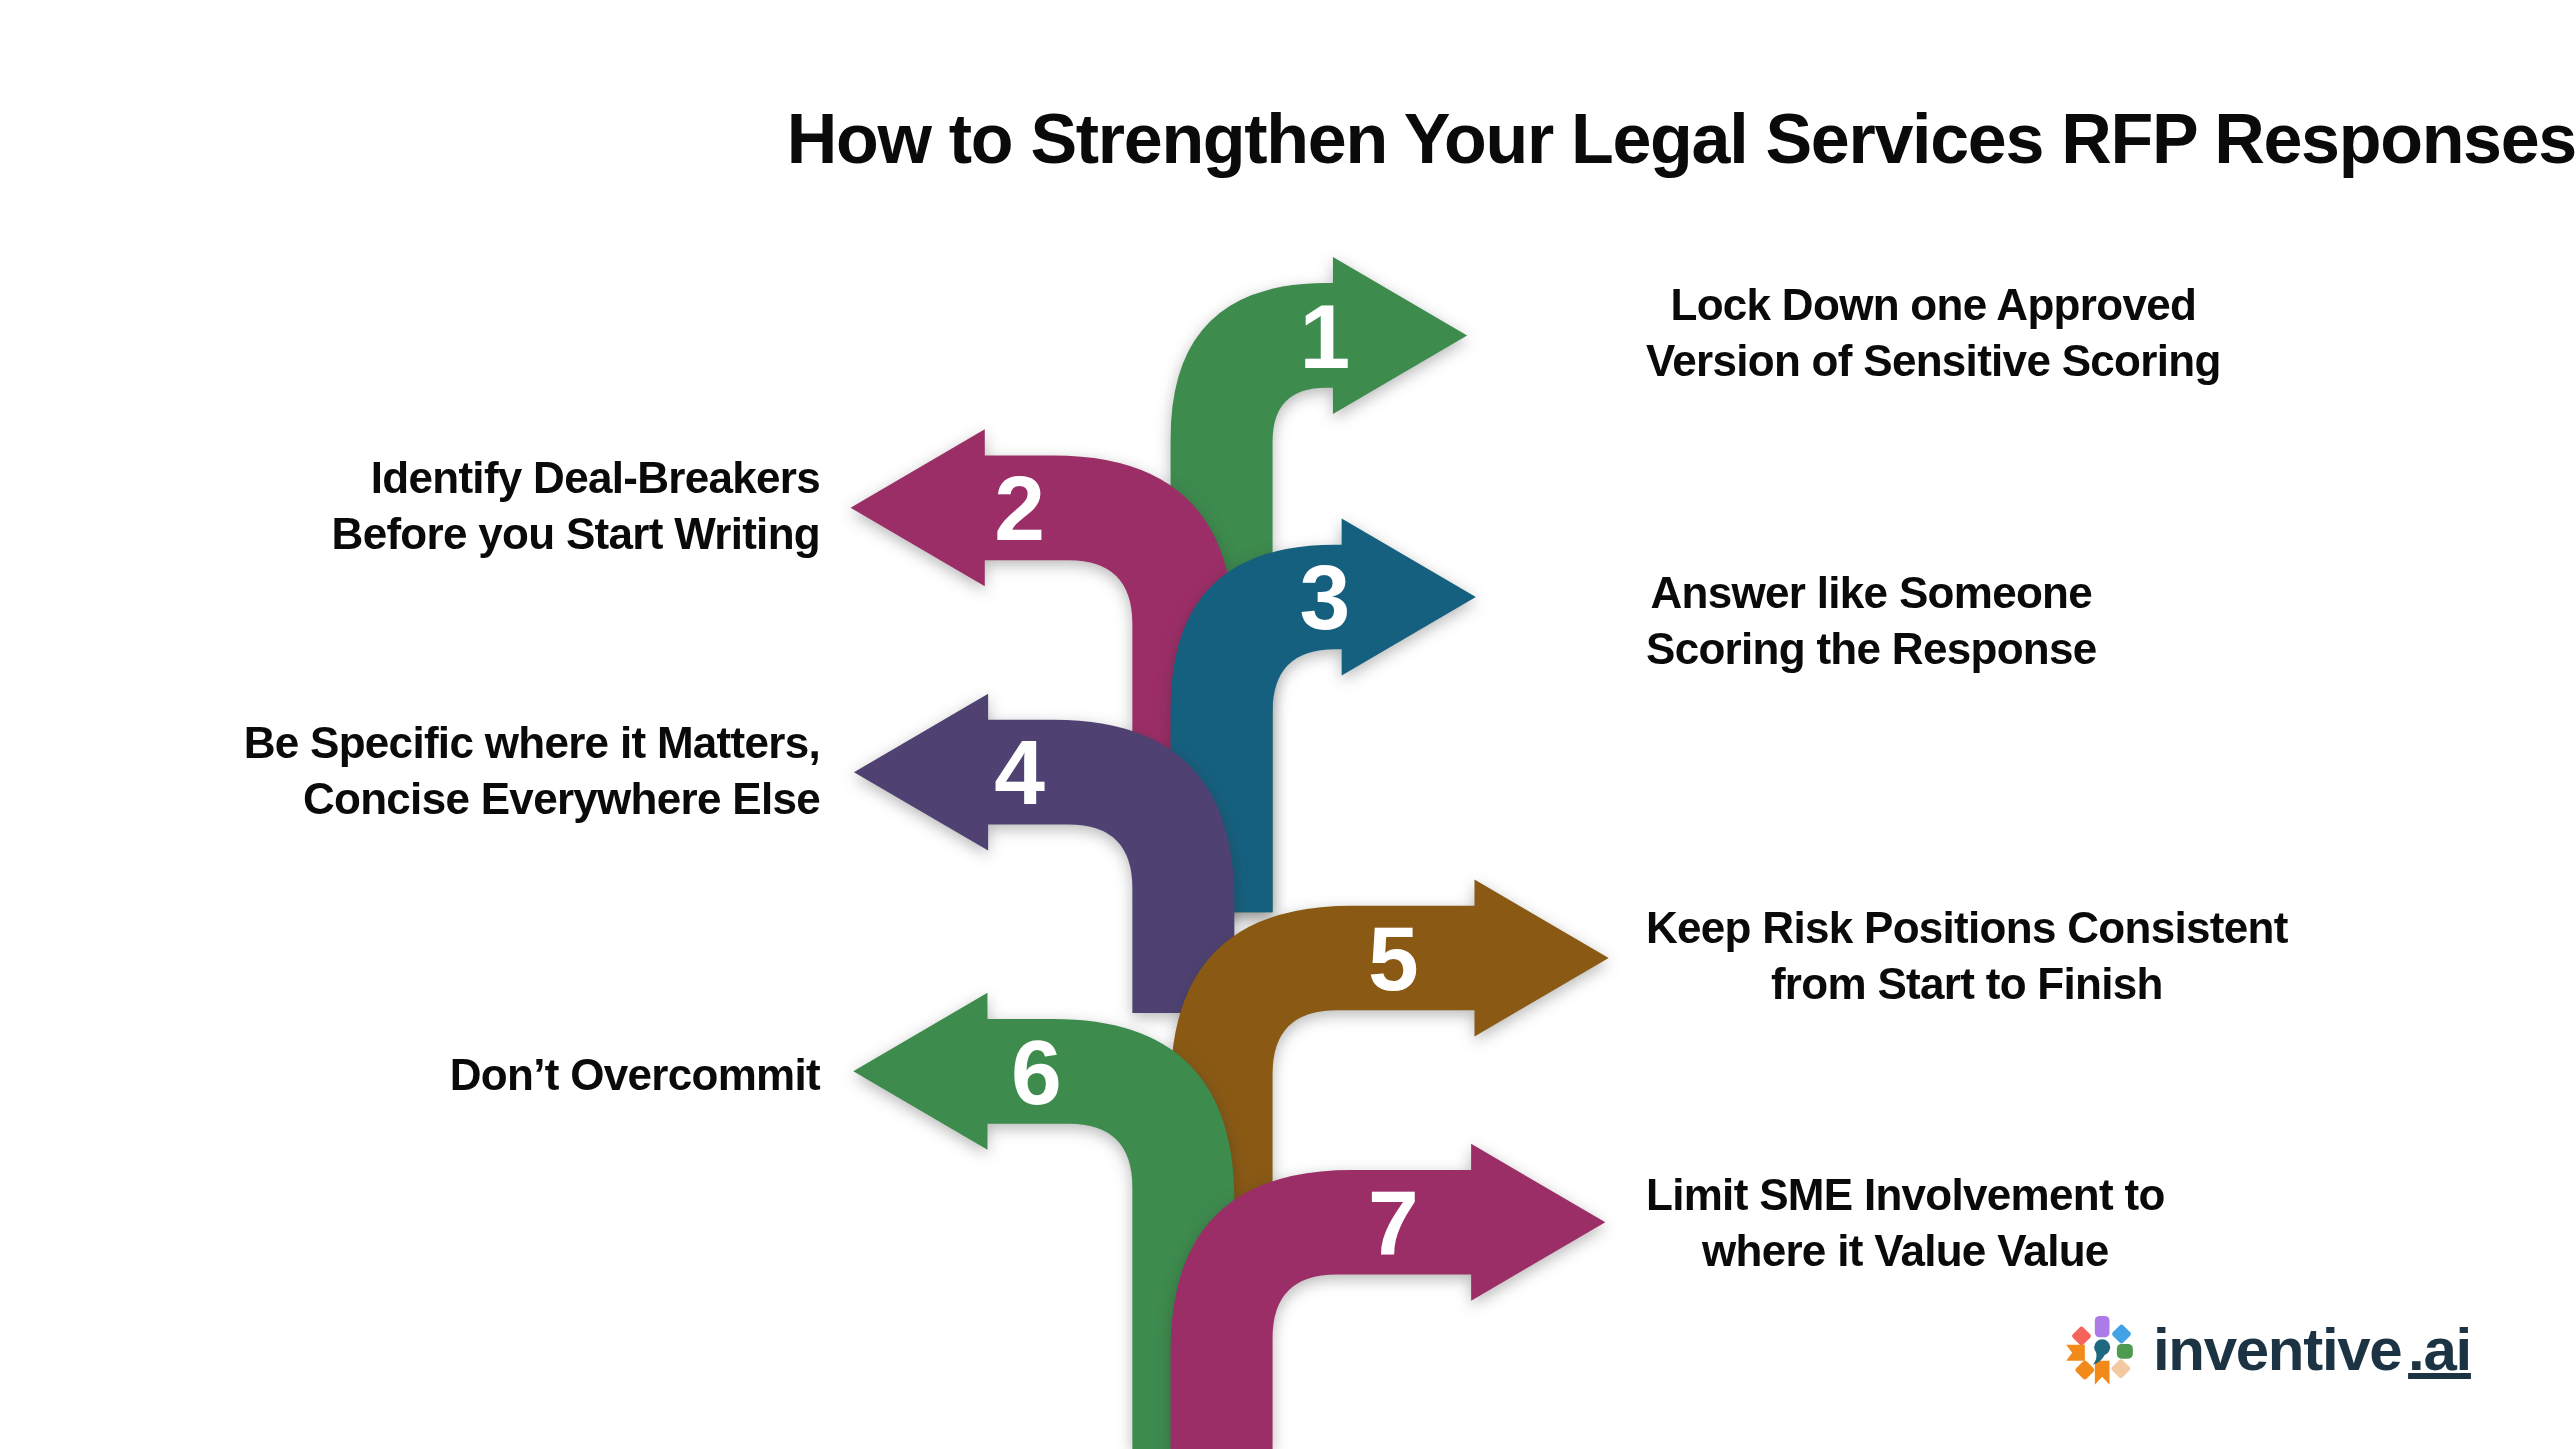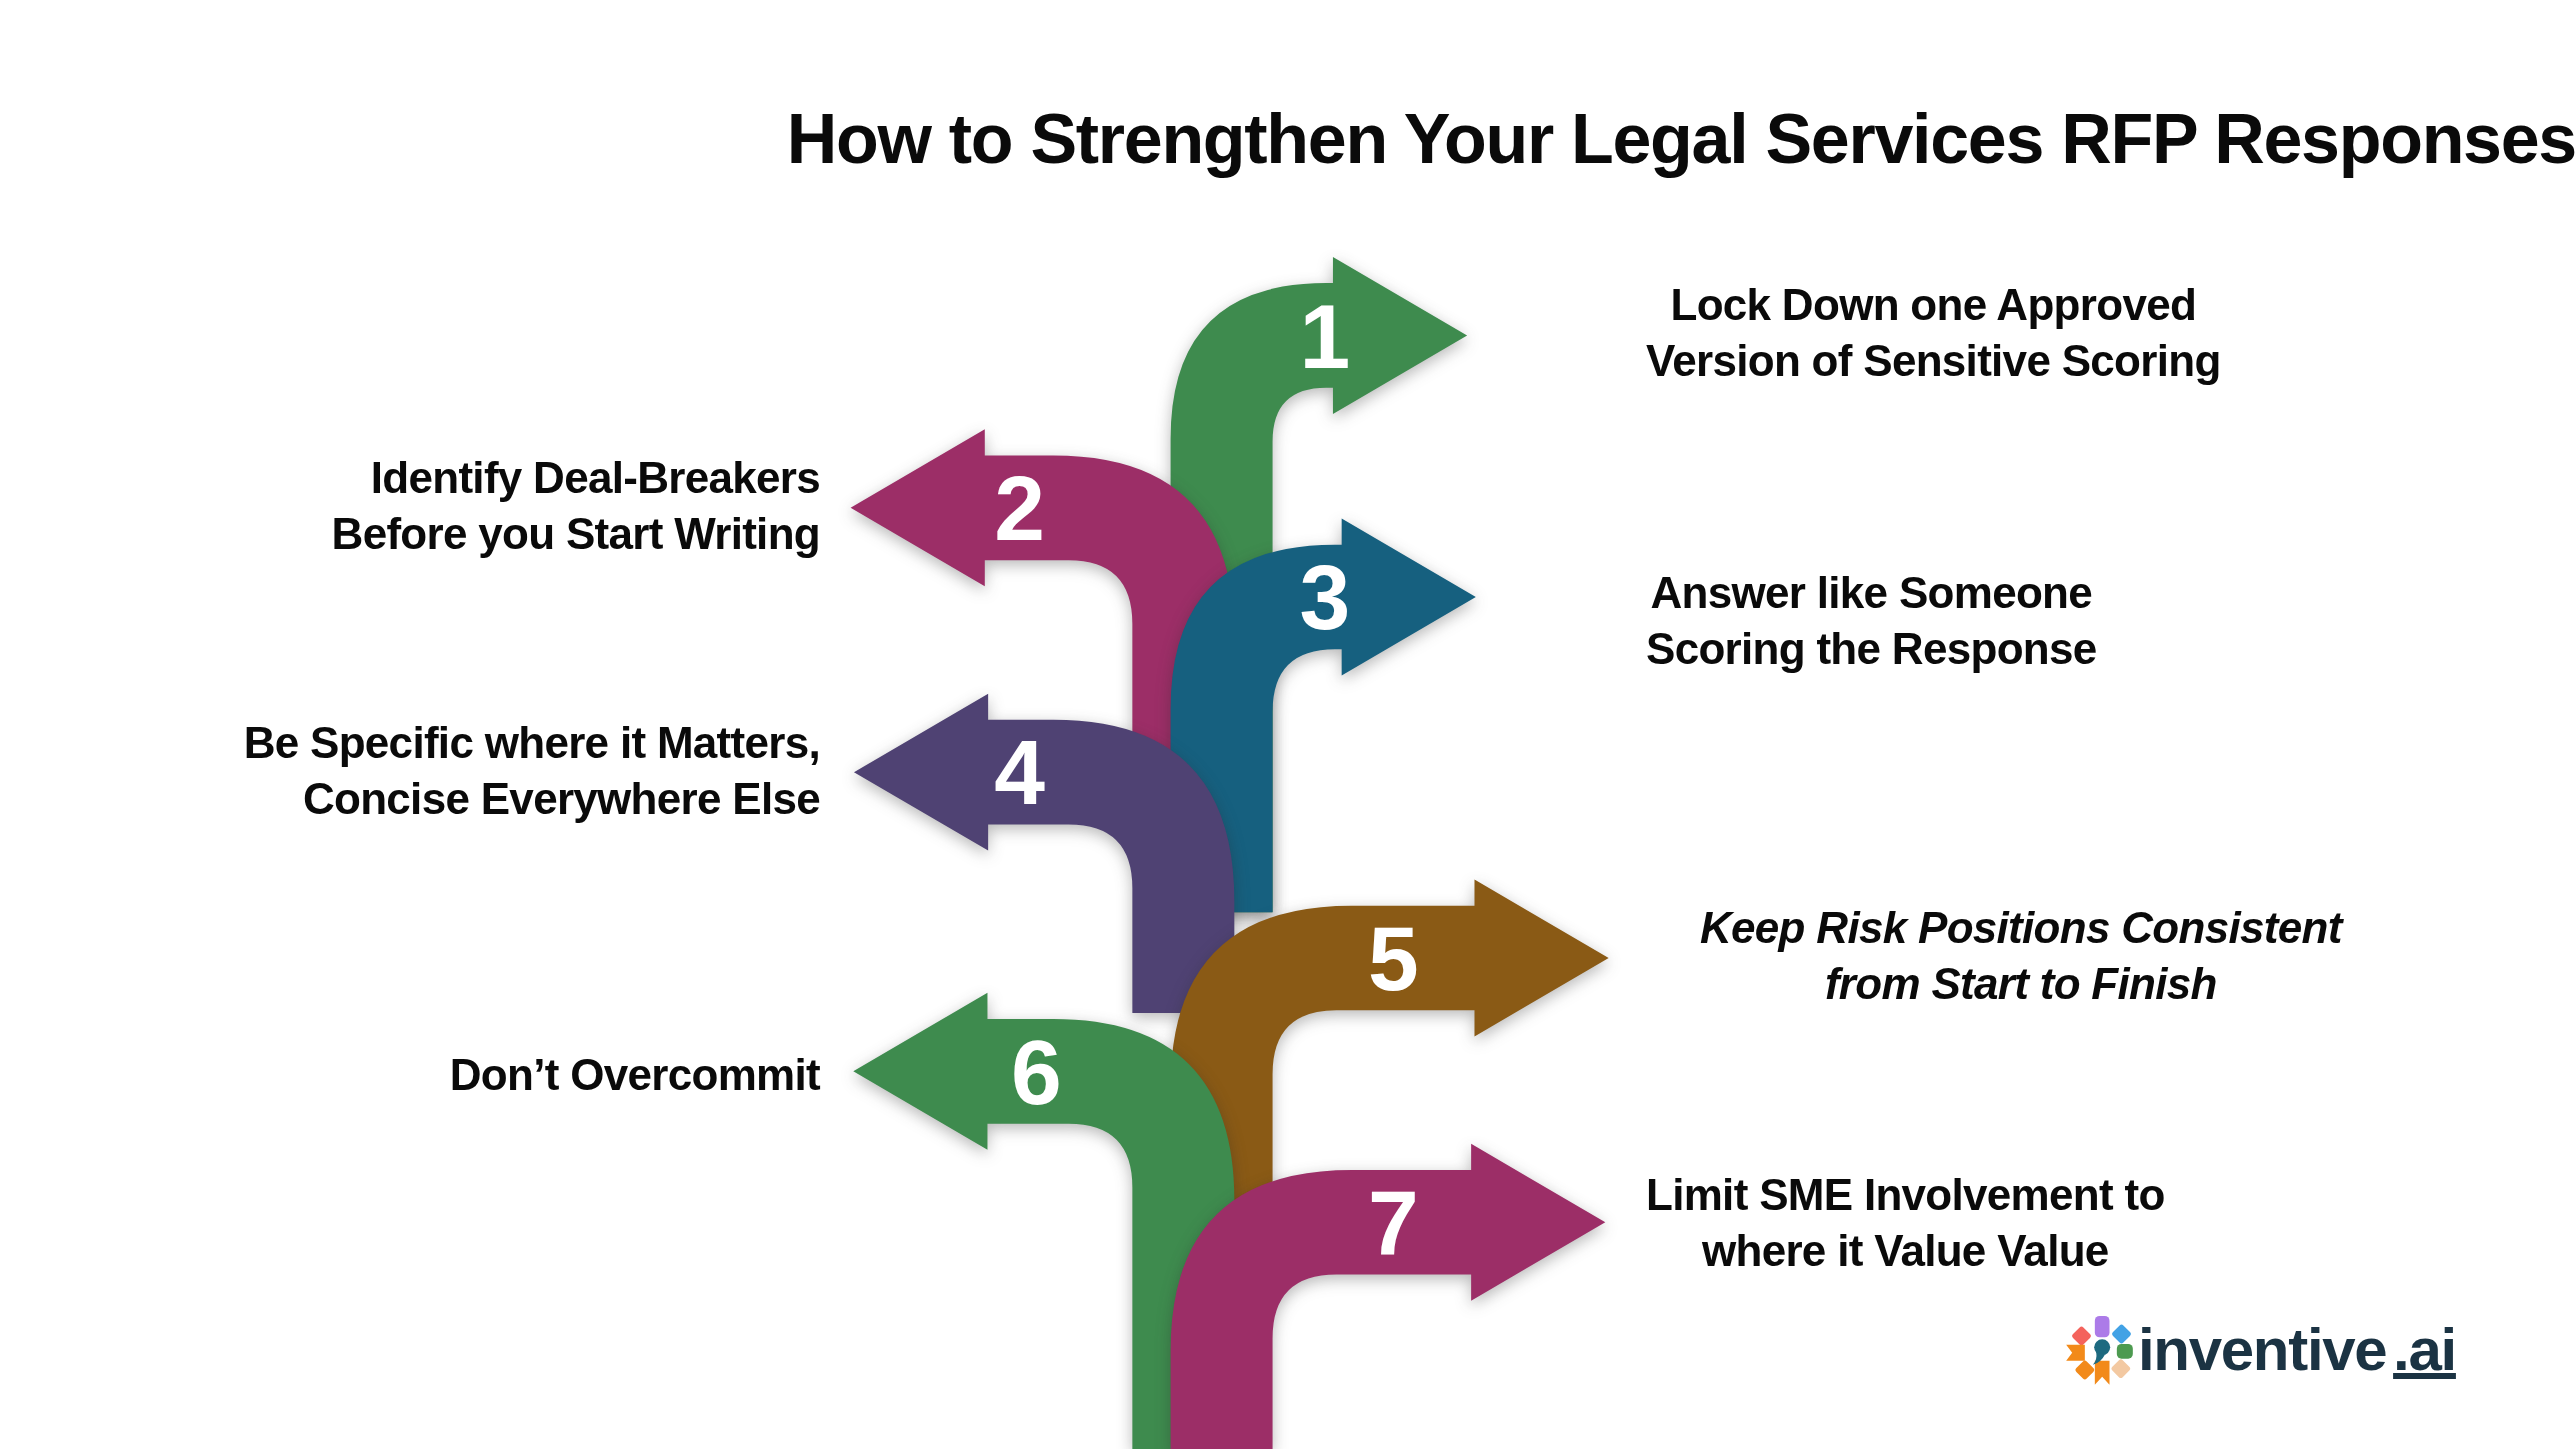--- a/index.html
+++ b/index.html
@@ -22,21 +22,21 @@
     white-space:nowrap;
   }
   .lbl.left{text-align:center;}
   .lbl.right{text-align:right;}
   .logo{
     position:absolute;left:2066px;top:1311px;height:75px;display:flex;align-items:flex-end;
   }
   .logo-icon{width:67px;height:72px;display:block;}
   .logo-text{
     font-size:60px;font-weight:700;color:#1B3343;letter-spacing:-1.3px;line-height:64px;
-    margin-left:5px;margin-bottom:4px;white-space:nowrap;
+    margin-left:20px;margin-bottom:4px;white-space:nowrap;
   }
   .logo-suffix{margin-left:6.7px;text-decoration:underline;}
 </style>
 </head>
 <body>
 
 <div id="canvas">
 
   <div class="title">How to Strengthen Your Legal Services RFP Responses</div>
 
@@ -66,21 +66,21 @@
     <span style="display:block">Before you Start Writing</span>
   </div>
   <div class="lbl left" style="left:1646px;top:621px;">
     <span style="display:block">Answer like Someone</span>
     <span style="display:block">Scoring the Response</span>
   </div>
   <div class="lbl right" style="right:1756px;top:771px;">
     <span style="display:block">Be Specific where it Matters,</span>
     <span style="display:block">Concise Everywhere Else</span>
   </div>
-  <div class="lbl left" style="left:1700px;top:956px;font-style:italic;">
+  <div class="lbl left" style="left:1646px;top:956px;">
     <span style="display:block">Keep Risk Positions Consistent</span>
     <span style="display:block">from Start to Finish</span>
   </div>
   <div class="lbl right" style="right:1756px;top:1075px;">
     <span style="display:block">Don’t Overcommit</span>
   </div>
   <div class="lbl left" style="left:1646px;top:1223px;">
     <span style="display:block">Limit SME Involvement to</span>
     <span style="display:block">where it Value Value</span>
   </div>

